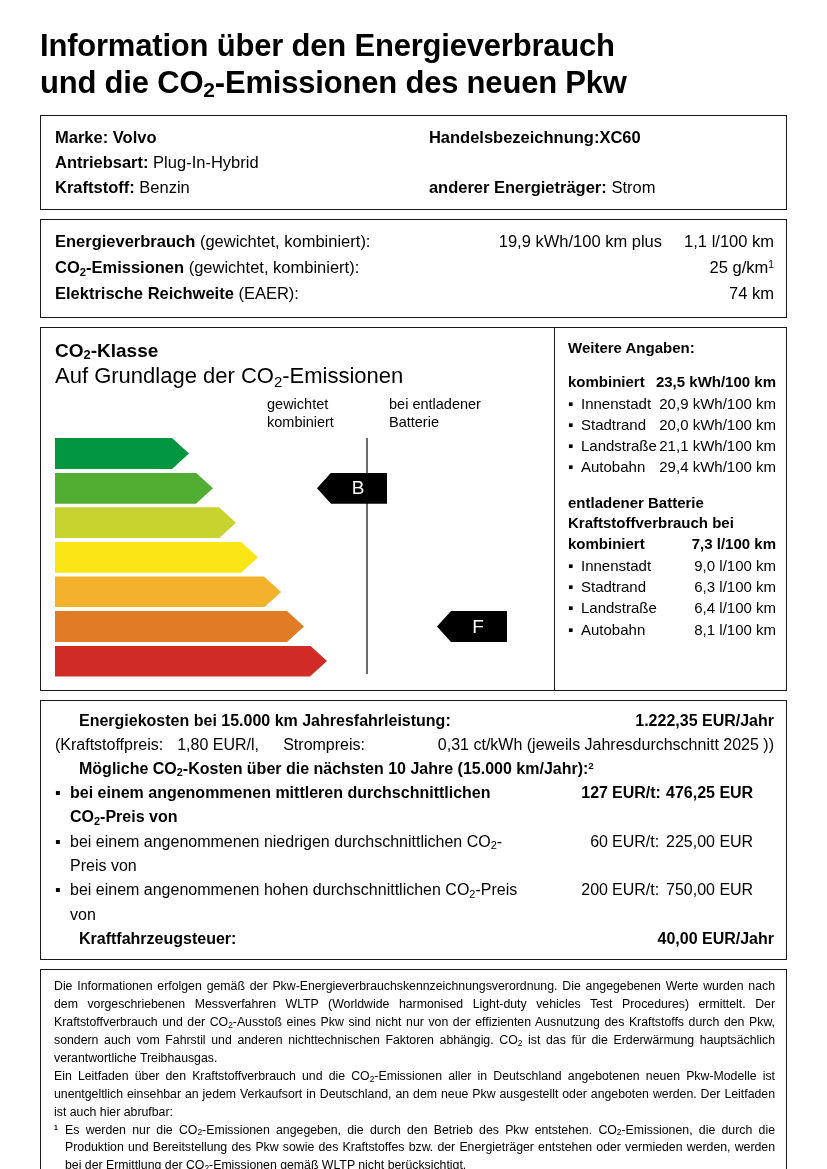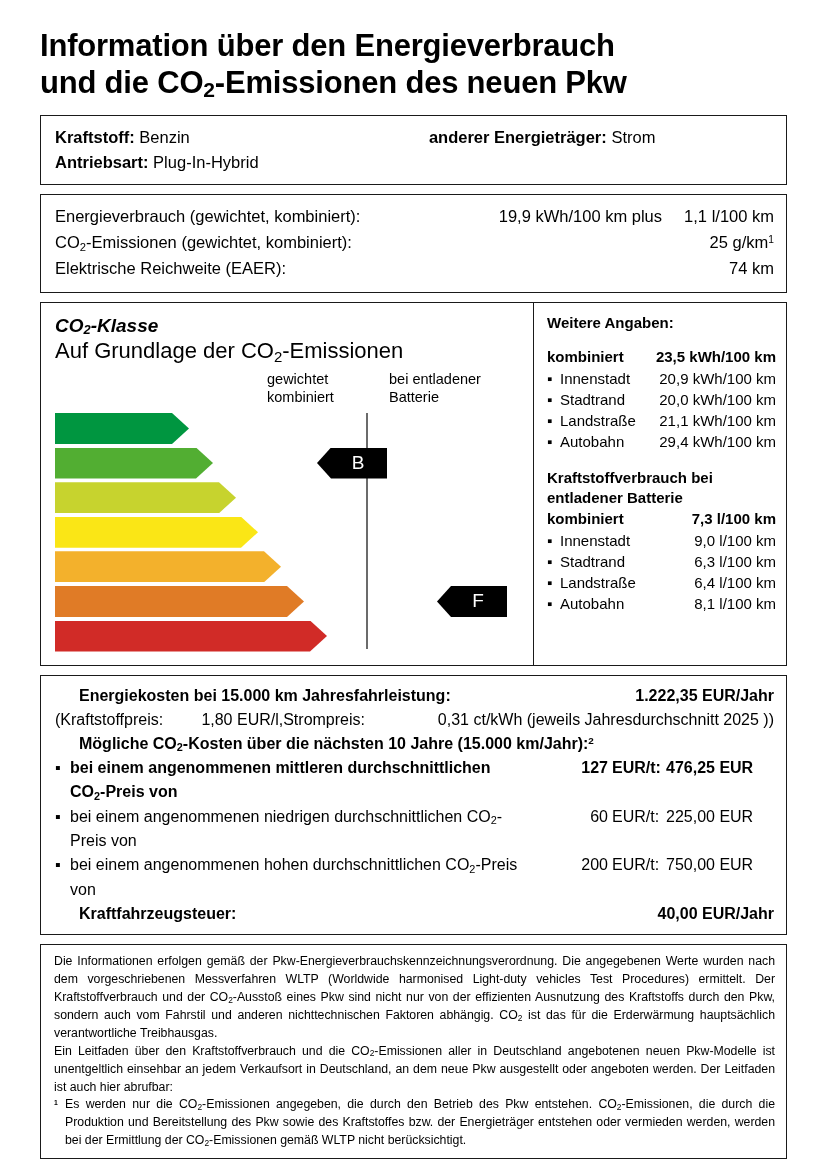--- a/index.html
+++ b/index.html
@@ -22,37 +22,37 @@
   sup { font-size: 0.62em; vertical-align: baseline; position: relative; top: -0.48em; }
 
   
   .box { border: 1.6px solid #1a1a1a; background: #fff; margin-bottom: 9px; }
 
   
   .veh { padding: 9px 12px 9px 14px; }
   .veh-row { display: flex; font-size: 16.5px; line-height: 1.52; }
   .veh-col-l { width: 52%; }
   .veh-col-r { width: 48%; }
-  b.k { font-weight: normal; margin-top: 15px; }
+  b.k { font-weight: bold; margin-top: 15px; }
   .lbl { font-weight: bold; }
   .val { font-weight: normal; }
   .val.bold { font-weight: bold; }
 
   
   .cons { padding: 9px 12px 10px 14px; }
   .cons-row { display: flex; align-items: baseline; font-size: 16.5px; line-height: 1.56; }
   .cons-label { flex: 1 1 auto; }
   .cons-v1 { width: 196px; text-align: right; white-space: nowrap; }
   .cons-v2 { width: 112px; text-align: right; white-space: nowrap; }
 
   
   .co2 { display: flex; padding: 0; }
   .co2-left { flex: 0 0 492px; padding: 11px 0 10px 14px; position: relative; }
-  .co2-right { flex: 1 1 auto; border-left: 1.6px solid #1a1a1a; padding: 11px 10px 10px 13px; }
-  .co2-h1 { font-size: 19px; font-weight: bold; line-height: 1.25; font-style: italic; }
+  .co2-right { flex: 1 1 auto; border-left: 1.6px solid #1a1a1a; padding: 11px 10px 10px 13px; margin-left: 21px; }
+  .co2-h1 { font-size: 19px; font-weight: bold; line-height: 1.25; }
   .co2-h2 { font-size: 22px; font-weight: normal; line-height: 1.3; margin-bottom: 4px; }
 
   .col-heads { display: flex; margin-left: 212px; margin-top: 2px; margin-bottom: 6px; }
   .col-head { font-size: 14.5px; line-height: 1.28; }
   .col-head.a { width: 122px; }
   .col-head.b { width: 140px; }
 
   .scale-area { position: relative; height: 242px; }
   .bars { position: absolute; left: 0; top: 0; width: 205px; }
   .bar { height: 31px; margin-bottom: 3.6px; position: relative; display: flex; align-items: center; }
@@ -77,21 +77,21 @@
   .wa-gap { height: 15px; }
 
   
   .costs { padding: 8px 12px 8px 14px; }
   .c-row { display: flex; align-items: baseline; font-size: 16px; line-height: 1.5; }
   .c-row.bold { font-weight: bold; }
   .c-left { flex: 1 1 auto; margin-left: 24px; }
   .c-right { flex: 0 0 auto; text-align: right; white-space: nowrap; }
   .price-line { font-size: 16px; line-height: 1.5; display: flex; }
   .pl-a { flex: 0 0 auto; }
-  .pl-b { flex: 0 0 120px; text-align: right; padding-left: 14px; }
+  .pl-b { flex: 0 0 120px; text-align: left; padding-left: 14px; }
   .pl-c { flex: 0 0 auto; }
   .pl-d { flex: 1 1 auto; text-align: right; }
   .co2row { display: flex; align-items: baseline; font-size: 16px; line-height: 1.52; }
   .co2row .bl { flex: 0 0 15px; }
   .co2row .tx { flex: 1 1 auto; }
   .co2row .pr { flex: 0 0 86px; text-align: right; white-space: nowrap; }
   .co2row .pu { flex: 0 0 58px; text-align: left; white-space: nowrap; padding-left: 4px; }
   .co2row .am { flex: 0 0 108px; white-space: nowrap; }
 
   
@@ -106,26 +106,30 @@
 
 <div class="page">
 
   <h1 class="title">
     <span>Information über den Energieverbrauch</span>
     <span class="l2"><span>und die CO</span><sub>2</sub><span>-Emissionen des neuen Pkw</span></span>
   </h1>
 
   <div class="box veh">
     <div class="veh-row">
-      <div class="veh-col-l"><span class="lbl">Kraftstoff:</span> <span class="val">Benzin</span></div>
-      <div class="veh-col-r"><span class="lbl">anderer Energieträger:</span> <span class="val">Strom</span></div>
+      <div class="veh-col-l"><span class="lbl">Marke:</span> <span class="val bold">Volvo</span></div>
+      <div class="veh-col-r"><span class="lbl">Handelsbezeichnung:</span><span class="val bold">XC60</span></div>
     </div>
     <div class="veh-row">
       <div class="veh-col-l"><span class="lbl">Antriebsart:</span> <span class="val">Plug-In-Hybrid</span></div>
       <div class="veh-col-r"></div>
+    </div>
+    <div class="veh-row">
+      <div class="veh-col-l"><span class="lbl">Kraftstoff:</span> <span class="val">Benzin</span></div>
+      <div class="veh-col-r"><span class="lbl">anderer Energieträger:</span> <span class="val">Strom</span></div>
     </div>
   </div>
 
   <div class="box cons">
     <div class="cons-row">
       <div class="cons-label"><b class="k">Energieverbrauch</b><span> (gewichtet, kombiniert):</span></div>
       <div class="cons-v1">19,9 kWh/100 km plus</div>
       <div class="cons-v2">1,1 l/100 km</div>
     </div>
     <div class="cons-row">
@@ -218,22 +222,22 @@
             <span class="vv">21,1 kWh/100 km</span>
           </div>
           <div class="wa-item">
             <span class="bullet">▪</span>
             <span class="nm">Autobahn</span>
             <span class="vv">29,4 kWh/100 km</span>
           </div>
         </div>
       <div class="wa-gap"></div>
       <div class="wa-head">
-        <div>Kraftstoffverbrauch bei</div>
-          <div>entladener Batterie</div>
+        <div>entladener Batterie</div>
+          <div>Kraftstoffverbrauch bei</div>
       </div>
       <div class="wa-komb">
         <span class="kl">kombiniert</span>
         <span class="kv">7,3 l/100 km</span>
       </div>
       <div id="kraft-items">
           <div class="wa-item">
             <span class="bullet">▪</span>
             <span class="nm">Innenstadt</span>
             <span class="vv">9,0 l/100 km</span>

